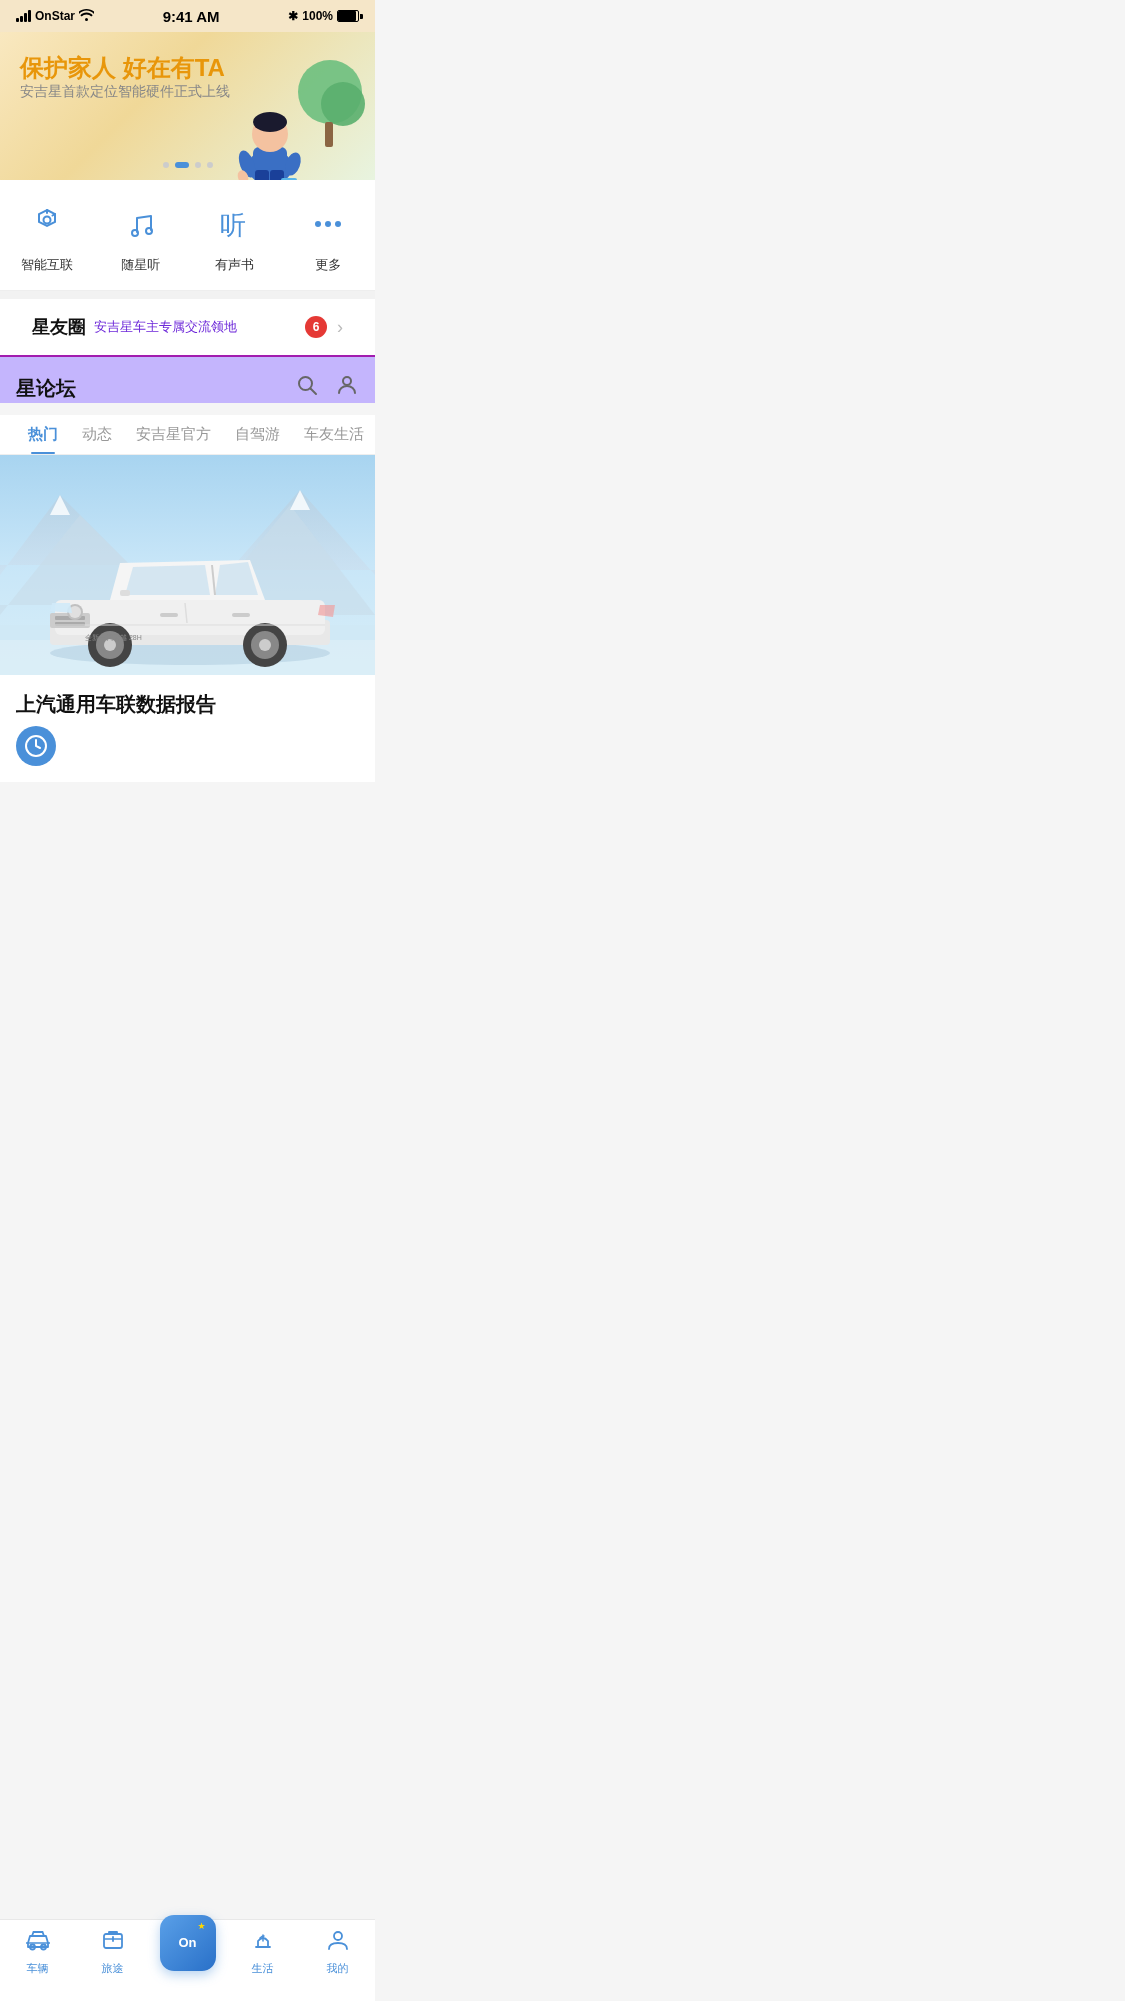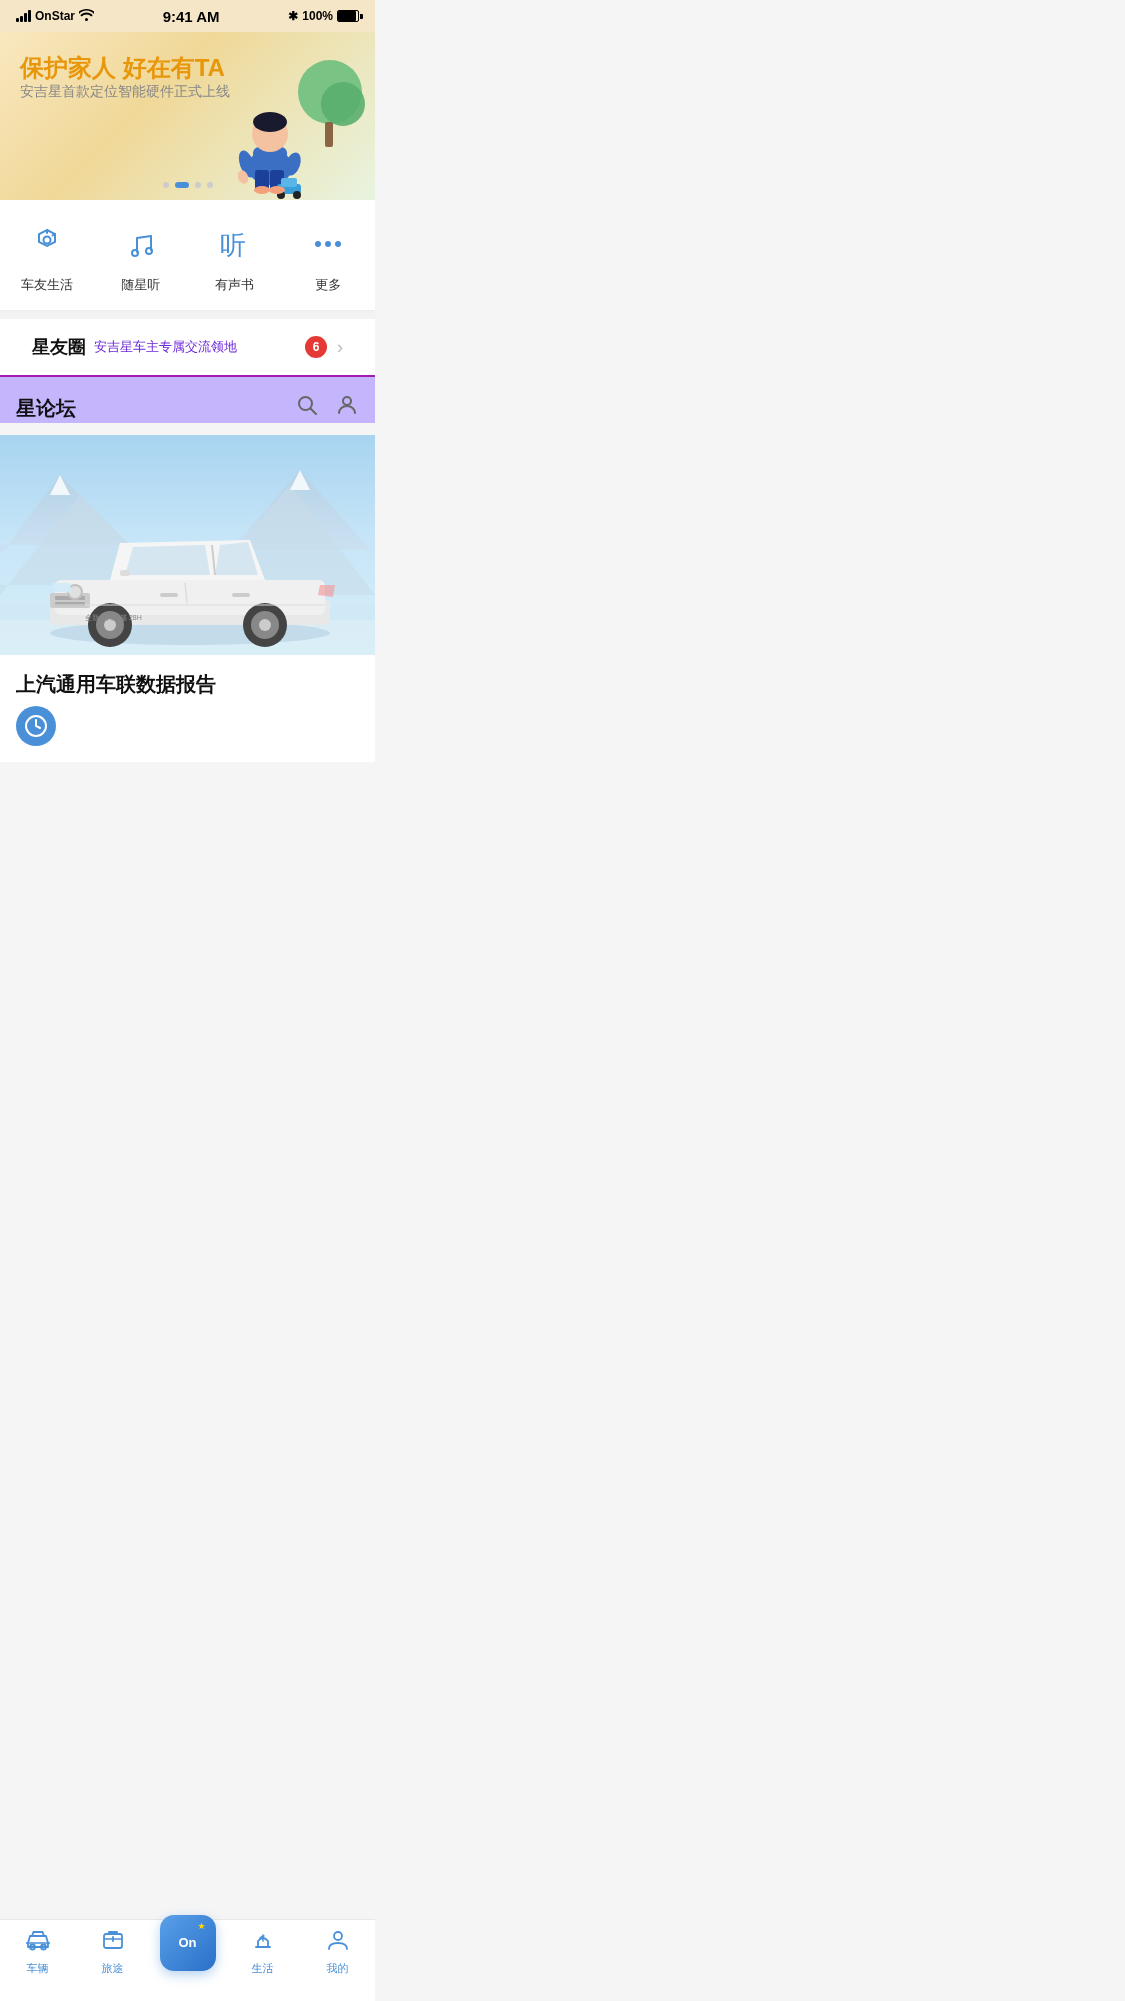--- a/index.html
+++ b/index.html
@@ -30,21 +30,21 @@
     .signal-bar { width: 3px; background: #000; border-radius: 1px; }
     .battery-icon {
       width: 22px; height: 12px; border: 1.5px solid #000; border-radius: 2px; position: relative; display: inline-flex; align-items: center;
     }
     .battery-icon::after { content: ''; position: absolute; right: -5px; top: 3px; width: 3px; height: 5px; background: #000; border-radius: 0 1px 1px 0; }
     .battery-fill { background: #000; height: 100%; width: 90%; border-radius: 1px; }
 
     
     .banner {
       background: linear-gradient(135deg, #f9e8c0 0%, #f0d898 40%, #e8f4e0 100%);
-      height: 168px;
+      height: 148px;
       position: relative;
       overflow: hidden;
       padding: 20px 20px;
     }
     .banner-title {
       font-size: 24px;
       font-weight: 700;
       color: #e8960a;
       line-height: 1.3;
     }
@@ -370,21 +370,21 @@
 <div class="quick-actions">
   <div class="action-item">
     <div class="action-icon">
       <svg width="36" height="36" viewBox="0 0 36 36" fill="none">
         <path d="M18 4 L26 8 L26 16 L18 20 L10 16 L10 8 Z" stroke="#4a90d9" stroke-width="2" fill="none"></path>
         <circle cx="18" cy="14" r="3.5" stroke="#4a90d9" stroke-width="2" fill="none"></circle>
         <line x1="18" y1="4" x2="18" y2="7" stroke="#4a90d9" stroke-width="2" stroke-linecap="round"></line>
         <line x1="26" y1="8" x2="23.5" y2="9.5" stroke="#4a90d9" stroke-width="2" stroke-linecap="round"></line>
       </svg>
     </div>
-    <span class="action-label">车友生活</span>
+    <span class="action-label">智能互联</span>
   </div>
 
   <div class="action-item">
     <div class="action-icon">
       <svg width="36" height="36" viewBox="0 0 36 36" fill="none">
         <path d="M14 26 L14 12 L28 10 L28 24" stroke="#4a90d9" stroke-width="2" fill="none" stroke-linecap="round" stroke-linejoin="round"></path>
         <circle cx="12" cy="27" r="3" stroke="#4a90d9" stroke-width="2" fill="none"></circle>
         <circle cx="26" cy="25" r="3" stroke="#4a90d9" stroke-width="2" fill="none"></circle>
       </svg>
     </div>
@@ -434,20 +434,28 @@
       <span class="forum-action-icon">
         <svg width="24" height="24" viewBox="0 0 24 24" fill="none">
           <circle cx="12" cy="8" r="4" stroke="#666" stroke-width="2"></circle>
           <path d="M4 20c0-4 3.6-7 8-7s8 3 8 7" stroke="#666" stroke-width="2" stroke-linecap="round"></path>
         </svg>
       </span>
     </div>
   </div>
 </div>
 
+<div class="forum-tabs">
+  <div class="tab-item active">热门</div>
+  <div class="tab-item">动态</div>
+  <div class="tab-item">安吉星官方</div>
+  <div class="tab-item">自驾游</div>
+  <div class="tab-item">车友生活</div>
+
+</div>
 
 <div class="car-image-container">
   <svg width="375" height="220" viewBox="0 0 375 220" xmlns="http://www.w3.org/2000/svg">
 
     <defs>
       <linearGradient id="skyGrad" x1="0" y1="0" x2="0" y2="1">
         <stop offset="0%" stop-color="#a8d4f0"></stop>
         <stop offset="50%" stop-color="#c8e6f8"></stop>
         <stop offset="100%" stop-color="#d8eef8"></stop>
       </linearGradient>

